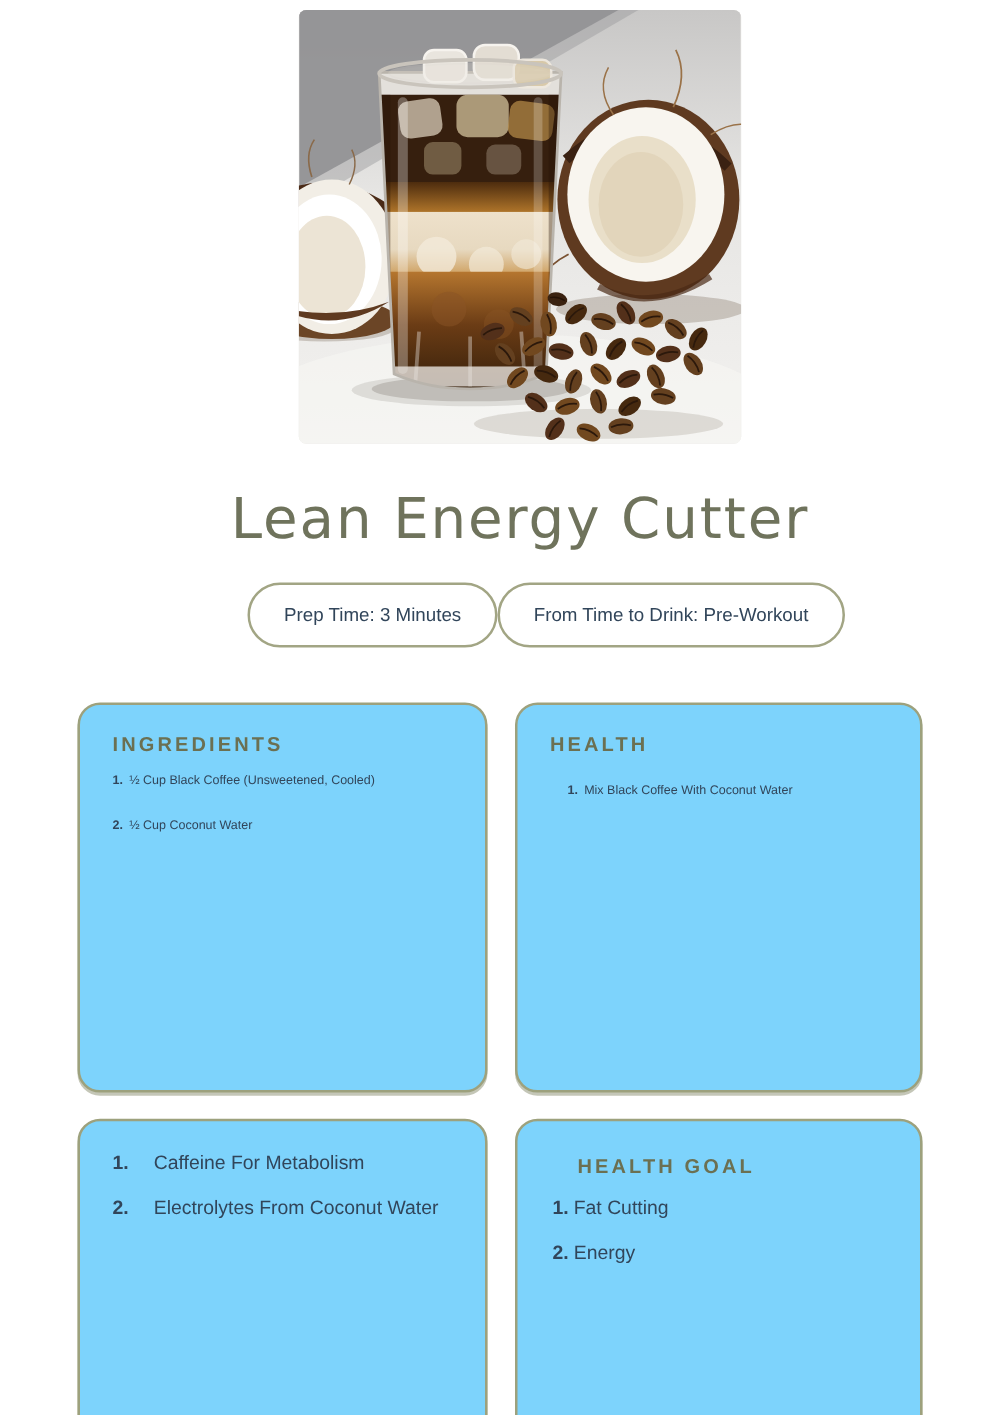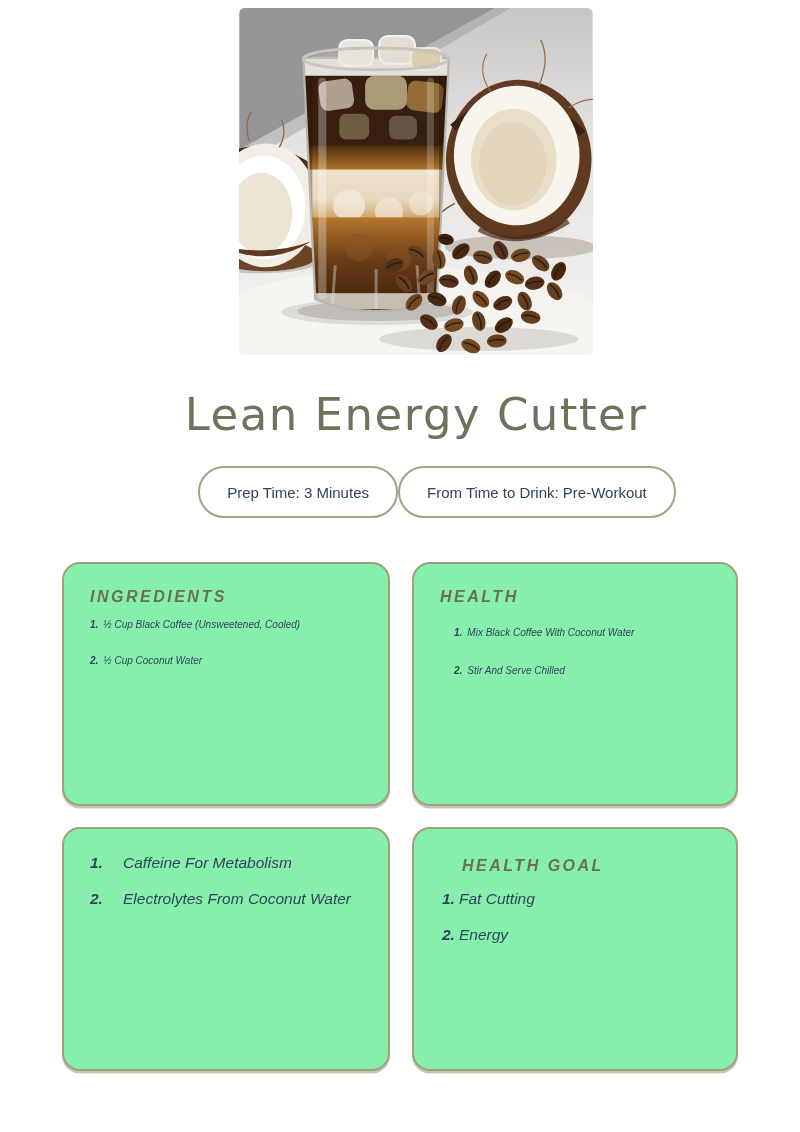--- a/index.html
+++ b/index.html
@@ -19,23 +19,23 @@
   
   .badges{position:absolute;left:0;top:466px;width:100%;display:flex;
           justify-content:center;margin-left:37px;}
   .badge{box-sizing:border-box;height:52px;border:2px solid #a2a584;border-radius:27px;
          background:#ffffff;display:flex;align-items:center;padding:0 27px;
          font-size:15px;color:#31455a;white-space:nowrap;}
 
   
   .cards{position:absolute;left:62px;top:562px;width:676px;display:grid;
          grid-template-columns:328px 326px;column-gap:22px;row-gap:21px;}
-  .card{box-sizing:border-box;height:244px;background:#86efac;
+  .card{box-sizing:border-box;height:312px;background:#7dd3fc;
         border:2px solid #9da17d;border-radius:18px;padding:24px 26px;
-        box-shadow:0 2.5px 0 rgba(125,128,95,.45);font-style:italic;}
+        box-shadow:0 2.5px 0 rgba(125,128,95,.45);}
   .card h2{margin:0;font-size:16px;font-weight:700;letter-spacing:2.5px;
            color:#6b7052;}
 
   .inline-item{margin:0 0 12px;font-size:10px;line-height:24px;color:#31455a;}
   .inline-item b{font-weight:700;margin-right:5px;}
 
   .card-ingredients h2{margin-bottom:7px;}
 
   .card-method h2{margin-bottom:16px;}
   .card-method .inline-item{margin:0 0 17px 14px;line-height:21px;}
@@ -304,23 +304,20 @@
       <p class="inline-item">
         <b>2.</b><span>½ Cup Coconut Water</span>
       </p>
     </div>
 
     <div class="card card-method">
       <h2>HEALTH</h2>
       <p class="inline-item">
         <b>1.</b><span>Mix Black Coffee With Coconut Water</span>
       </p>
-      <p class="inline-item">
-        <b>2.</b><span>Stir And Serve Chilled</span>
-      </p>
     </div>
 
     <div class="card card-benefits">
       <div class="row-item">
         <b>1.</b>
           <span>Caffeine For Metabolism</span>
       </div>
       <div class="row-item">
         <b>2.</b>
           <span>Electrolytes From Coconut Water</span>

